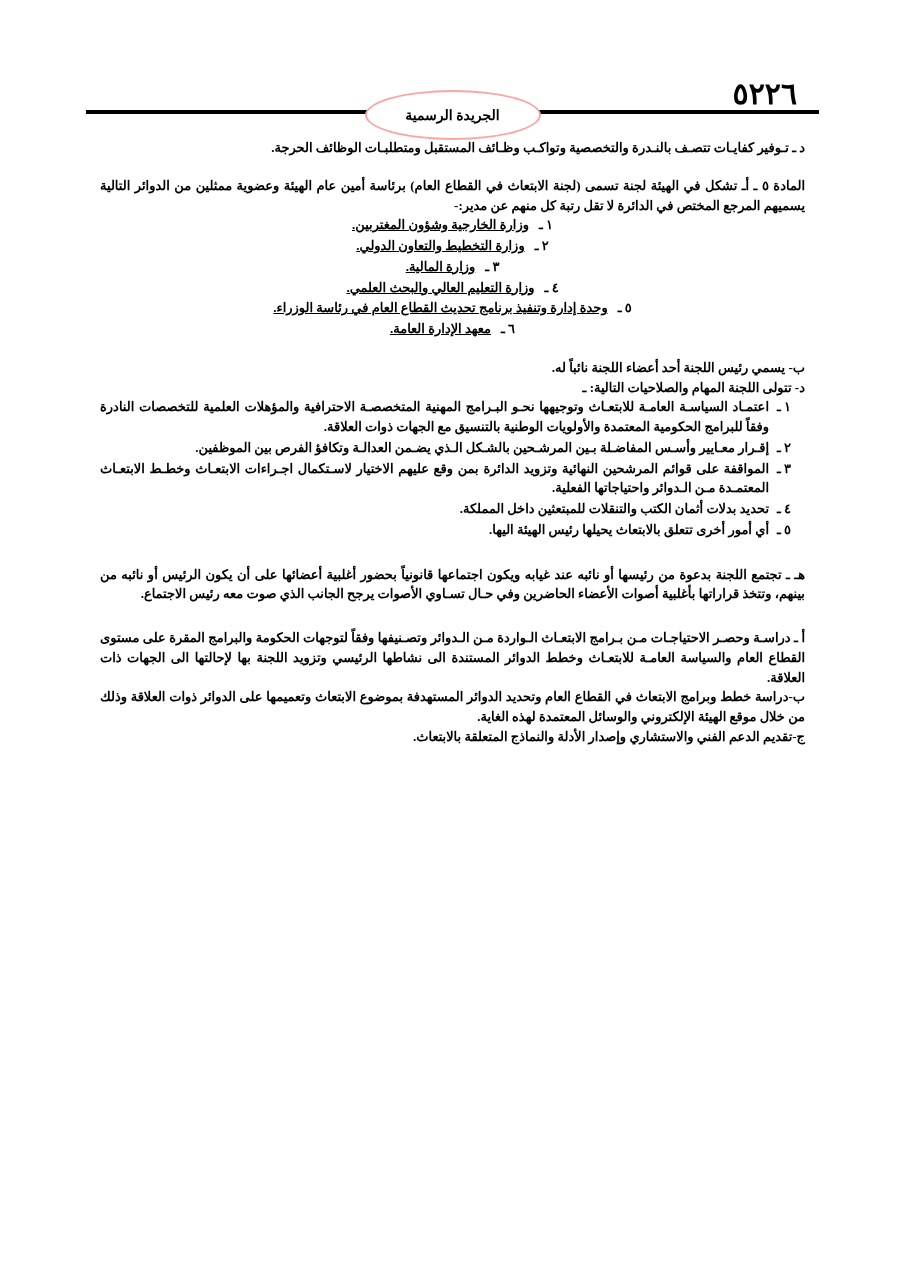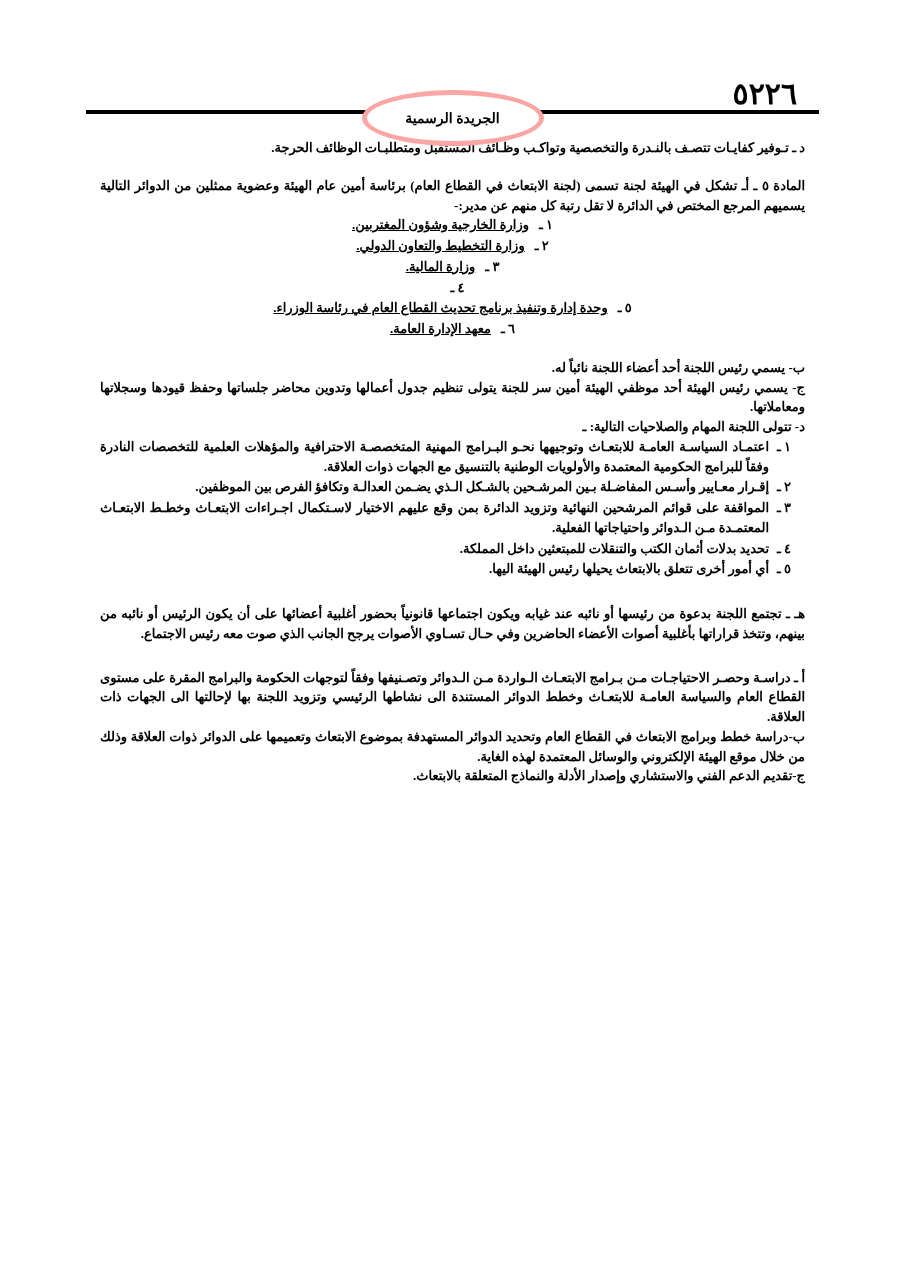--- a/index.html
+++ b/index.html
@@ -46,21 +46,21 @@
     letter-spacing: 1px;
     font-family: "Liberation Serif", "DejaVu Serif", serif;
   }
   .gazette-oval {
     position: absolute;
     left: 50%;
     transform: translateX(-50%);
     top: 82px;
     width: 172px;
     height: 46px;
-    border: 5px solid #fca5a5;
+    border: 2px solid #fca5a5;
     border-radius: 50% / 50%;
     background: #fff;
     display: flex;
     align-items: center;
     justify-content: center;
     font-size: 14px;
     font-weight: bold;
     z-index: 3;
   }
 
@@ -153,35 +153,35 @@
       <li>
         <span class="marker">٢ ـ</span>
         <span class="txt">وزارة التخطيط والتعاون الدولي.</span>
       </li>
       <li>
         <span class="marker">٣ ـ</span>
         <span class="txt">وزارة المالية.</span>
       </li>
       <li>
         <span class="marker">٤ ـ</span>
+        <span class="txt">وزارة التعليم العالي والبحث العلمي.</span>
       </li>
       <li>
         <span class="marker">٥ ـ</span>
         <span class="txt">وحدة إدارة وتنفيذ برنامج تحديث القطاع العام في رئاسة الوزراء.</span>
       </li>
       <li>
         <span class="marker">٦ ـ</span>
         <span class="txt">معهد الإدارة العامة.</span>
       </li>
     </ul>
 
     <div class="gap-m"></div>
 
     <p class="para justify">ب- يسمي رئيس اللجنة أحد أعضاء اللجنة نائباً له.</p>
-    <p class="para justify">ج- يسمي رئيس الهيئة أحد موظفي الهيئة أمين سر للجنة يتولى تنظيم جدول أعمالها وتدوين محاضر جلساتها وحفظ قيودها وسجلاتها ومعاملاتها.</p>
     <p class="para justify">د- تتولى اللجنة المهام والصلاحيات التالية: ـ</p>
 
     <ul class="num-list">
       <li>
         <span class="marker">١ ـ</span>
         <span class="txt">اعتمـاد السياسـة العامـة للابتعـاث وتوجيهها نحـو البـرامج المهنية المتخصصـة الاحترافية والمؤهلات العلمية للتخصصات النادرة وفقاً للبرامج الحكومية المعتمدة والأولويات الوطنية بالتنسيق مع الجهات ذوات العلاقة.</span>
       </li>
       <li>
         <span class="marker">٢ ـ</span>
         <span class="txt">إقـرار معـايير وأسـس المفاضـلة بـين المرشـحين بالشـكل الـذي يضـمن العدالـة وتكافؤ الفرص بين الموظفين.</span>

